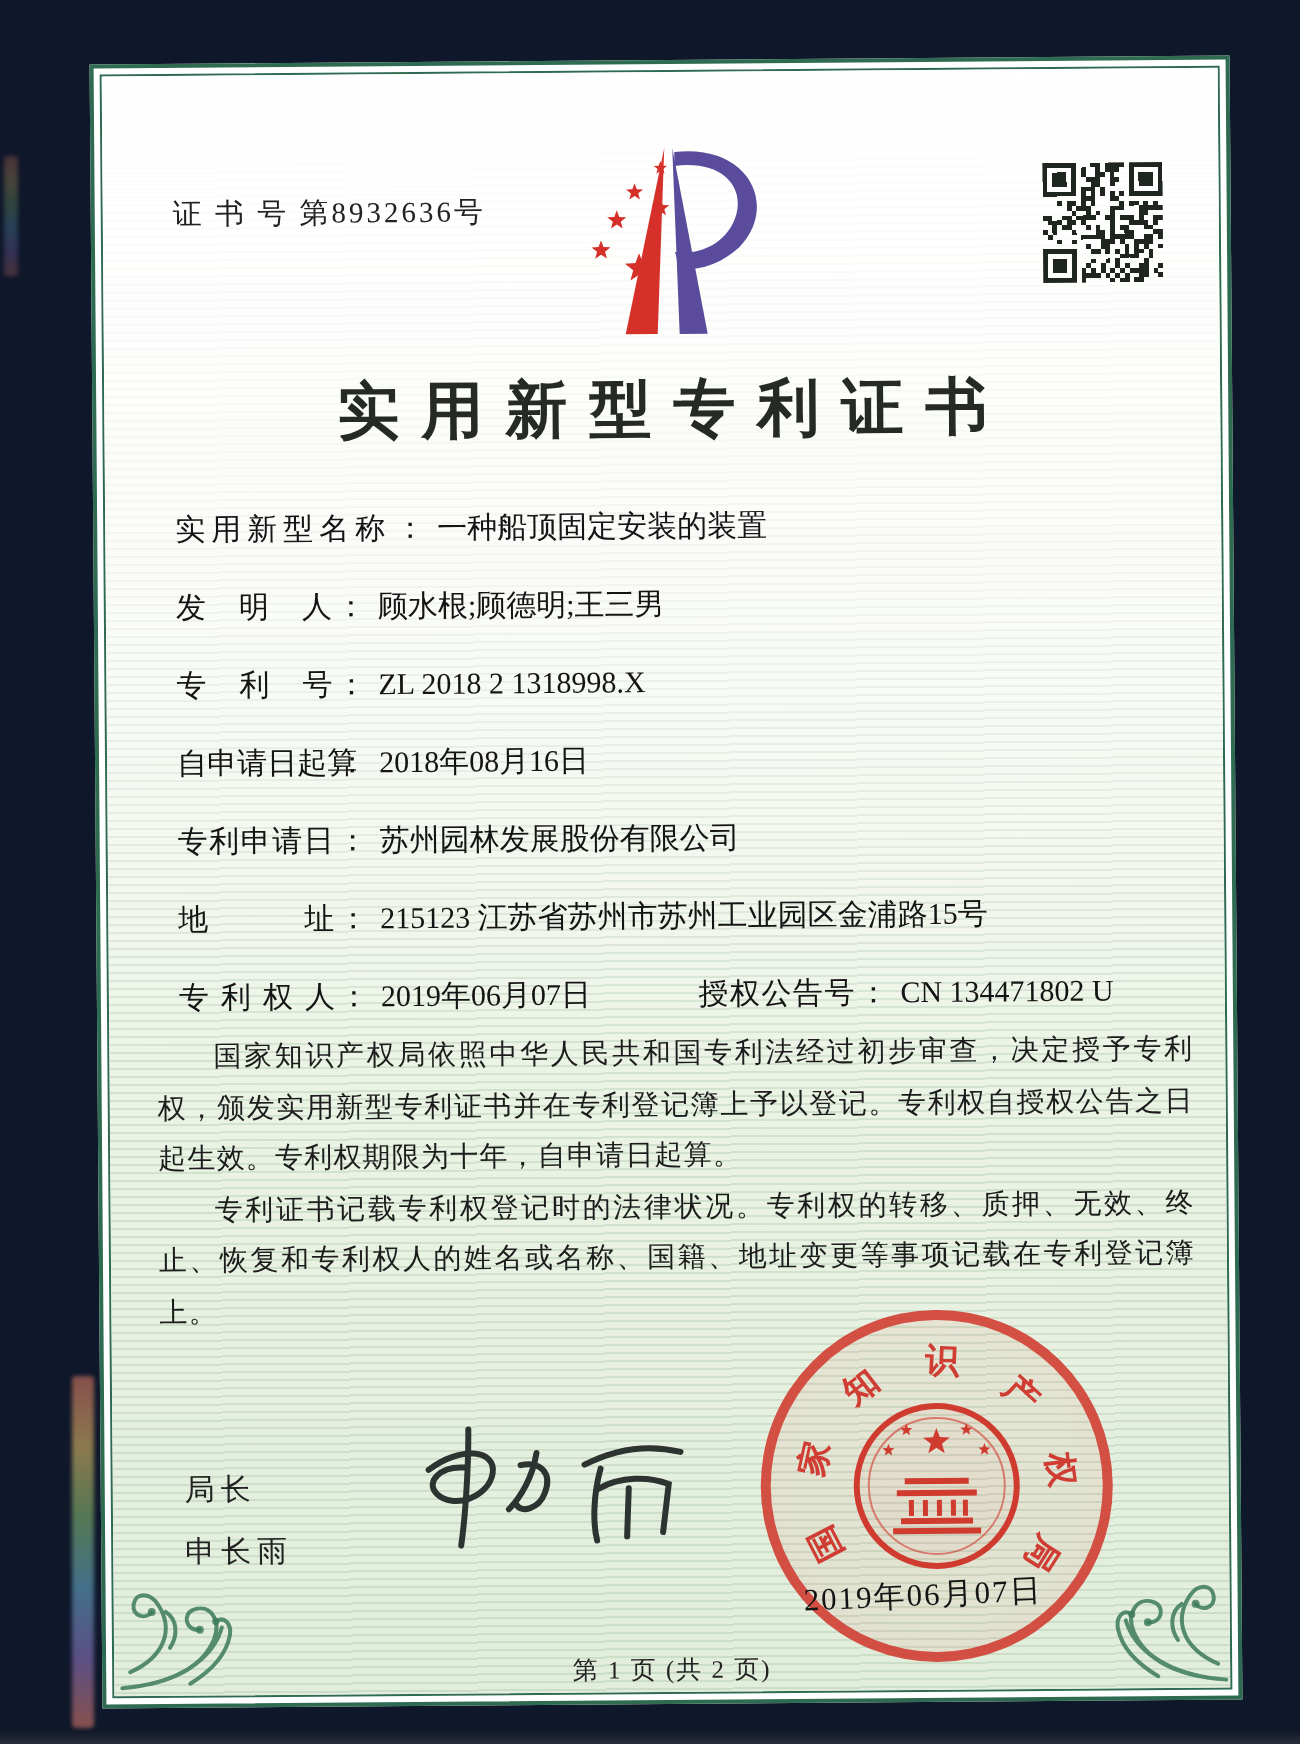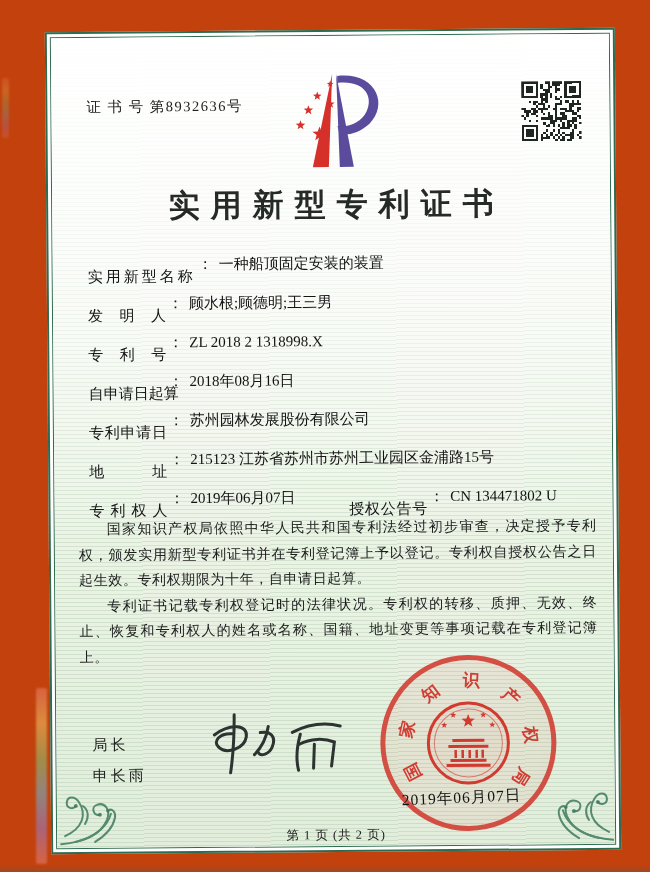--- a/index.html
+++ b/index.html
@@ -1,18 +1,18 @@
 <!DOCTYPE html>
 <html><head>
 <meta charset="utf-8">
 <style>
   html,body{margin:0;padding:0;}
   body{width:650px;height:872px;overflow:hidden;background:#fbfbf8;
        font-family:"Liberation Serif","DejaVu Serif",serif;}
-  .page{position:relative;width:650px;height:872px;background:#c2410c;overflow:hidden;}
+  .page{position:relative;width:650px;height:872px;background:#0f172a;overflow:hidden;}
   .photo-edge{position:absolute;left:0;bottom:0;width:100%;height:7px;
        background:linear-gradient(180deg,rgba(0,0,0,0),rgba(90,90,85,.35));}
   .holo{position:absolute;border-radius:2px;opacity:.55;filter:blur(1px);
        background:linear-gradient(180deg,#e97f6a,#f3c96a,#8fc878,#6fb9d8,#9a7fd0,#e97f6a);}
   .holo-a{left:36px;top:688px;width:11px;height:176px;}
   .holo-b{left:2px;top:78px;width:7px;height:60px;opacity:.25;}
 
   .cert{position:absolute;left:48px;top:30px;width:566px;height:818px;
         transform:rotate(-0.45deg);border:2px solid #2e6b50;background:#fff;}
   .cert-inner{position:absolute;inset:3px;border:1px solid #2e6b50;overflow:hidden;}
@@ -25,21 +25,21 @@
 
   .certno{position:absolute;left:35px;top:60px;font-size:14.5px;letter-spacing:1.5px;color:#222;}
   .logo{position:absolute;left:224px;top:34px;}
   .qr{position:absolute;left:470px;top:47px;}
   .title{position:absolute;left:0;top:148px;width:100%;text-align:center;
          font-size:31px;font-weight:600;letter-spacing:11px;padding-left:11px;
          box-sizing:border-box;color:#262a26;}
 
   .frow{position:absolute;left:35px;width:510px;font-size:15px;color:#141414;white-space:nowrap;}
   .flabel{display:inline-block;width:78px;text-align:justify;text-align-last:justify;
-          text-justify:inter-character;white-space:nowrap;vertical-align:top;margin-top:12px;}
+          text-justify:inter-character;white-space:nowrap;vertical-align:top;}
   .flabel.wide{width:auto;letter-spacing:3px;}
   .fcolon{margin:0 6px 0 2px;}
   .g2{margin-left:50px;}
 
   .paras{position:absolute;left:24px;top:479px;width:518px;font-size:14px;
          line-height:25.5px;color:#1c1c1c;letter-spacing:.6px;}
   .paras p{margin:0;text-indent:2em;text-align:justify;}
 
   .signer-title{position:absolute;left:36px;top:698px;font-size:15px;letter-spacing:3px;color:#222;text-align:right;}
   .signer-name{position:absolute;left:36px;top:729px;font-size:15px;letter-spacing:3px;color:#222;}

